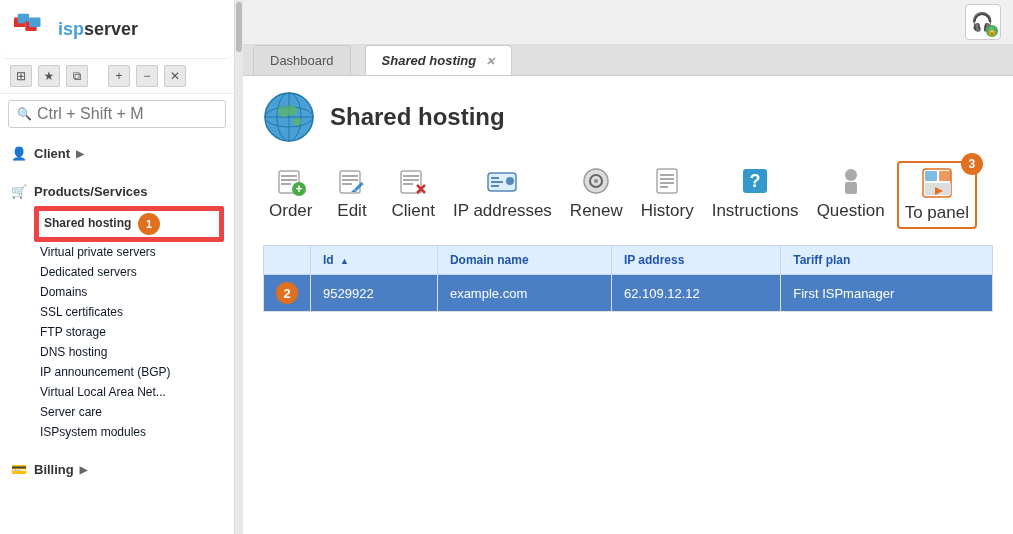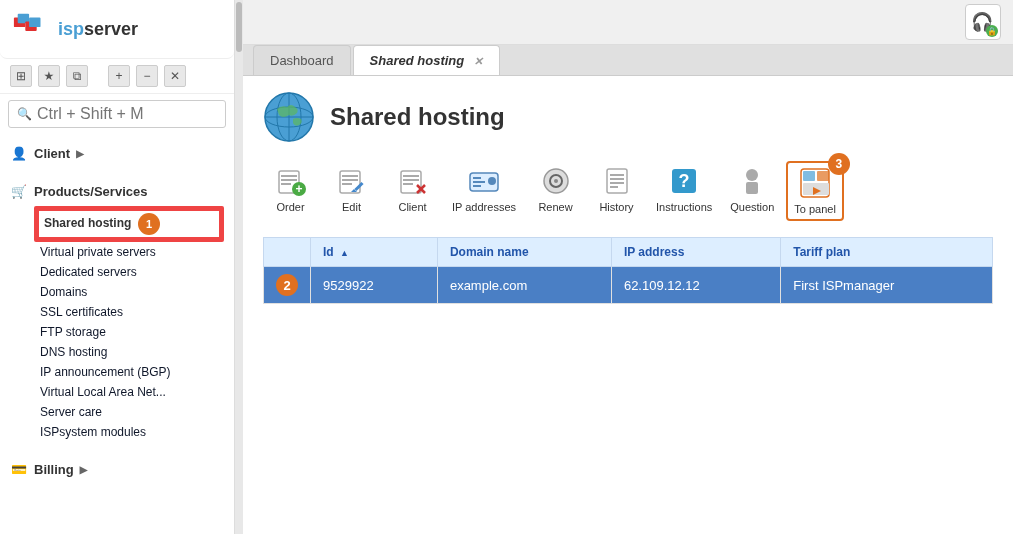--- a/index.html
+++ b/index.html
@@ -160,21 +160,21 @@
       display: flex; align-items: center; justify-content: center;
     }
 
     
     .tabs {
       display: flex;
       align-items: flex-end;
       background: #e0e0e0;
       padding: 0 10px;
       border-bottom: 1px solid #ccc;
-      gap: 2px;
+      gap: 14px;
     }
     .tab {
       padding: 7px 16px;
       background: #ddd;
       border: 1px solid #ccc;
       border-bottom: none;
       border-radius: 4px 4px 0 0;
       cursor: pointer;
       font-size: 13px;
       color: #555;
@@ -236,21 +236,21 @@
       border: 2px solid #e07020;
       border-radius: 4px;
     }
     .action-btn-icon {
       width: 32px;
       height: 32px;
       display: flex; align-items: center; justify-content: center;
       font-size: 22px;
     }
     .action-btn-label {
-      font-size: 11px;
+      font-size: 17px;
       color: #333;
       text-align: center;
     }
 
     
     .data-table {
       width: 100%;
       border-collapse: collapse;
     }
     .data-table th {

